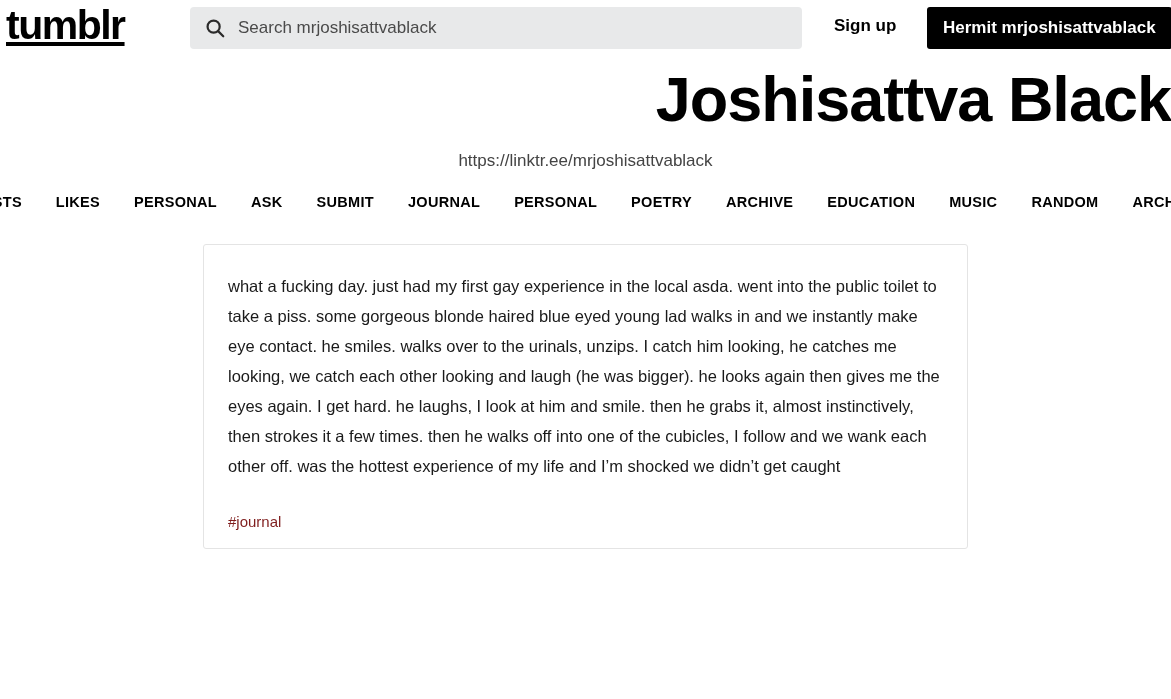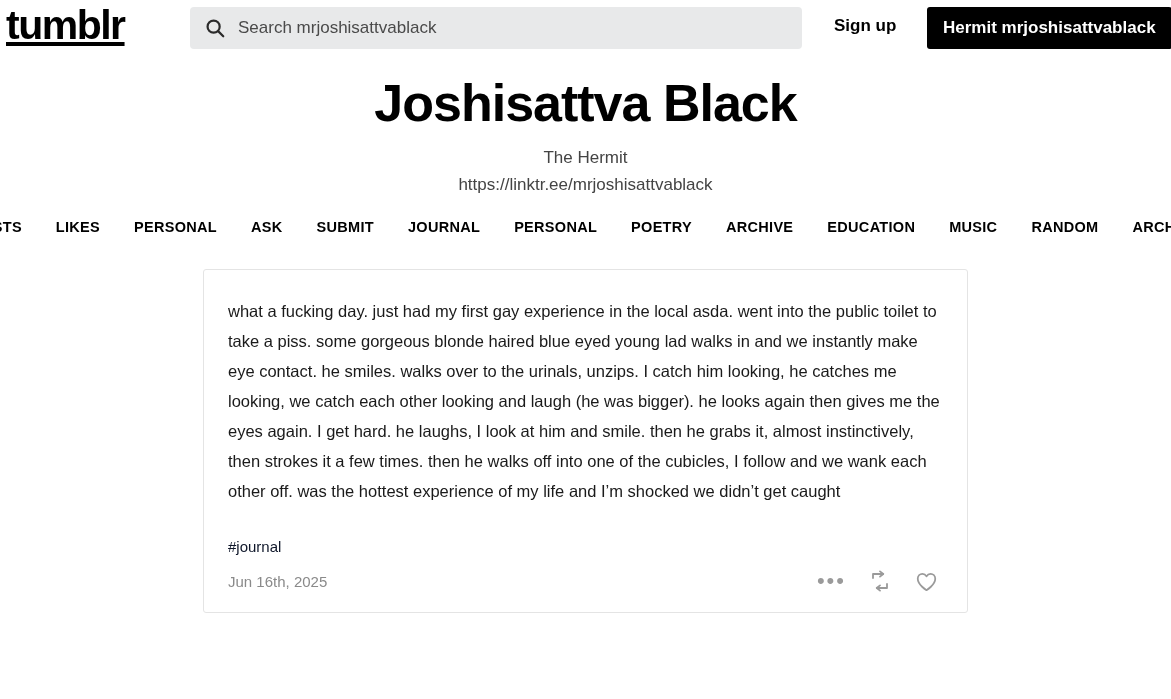--- a/index.html
+++ b/index.html
@@ -87,26 +87,27 @@
     white-space: nowrap;
     font-family: "Liberation Sans", sans-serif;
   }
 
   
   .blog-header {
     text-align: center;
     padding-top: 8px;
   }
   .blog-title {
-    font-size: 52px;
+    font-size: 63px;
     font-weight: bold;
     letter-spacing: -1px;
     color: #000000;
     line-height: 1.12;
-    margin: 10px;
+    margin: 0;
+    text-align: right;
   }
   .blog-desc {
     font-size: 17px;
     color: #444444;
     line-height: 1.6;
     margin-top: 12px;
   }
   .blog-link { color: #444444; text-decoration: none; }
 
   
@@ -146,21 +147,21 @@
   .post-body {
     font-size: 16.5px;
     line-height: 1.82;
     color: #1a1a1a;
   }
   .post-tags {
     margin-top: 32px;
     font-size: 15px;
     color: #9b9b9b;
   }
-  .post-tag { color: #0f172a; text-decoration: none; cursor: pointer; }
+  .post-tag { color: #7f1d1d; text-decoration: none; cursor: pointer; }
   .post-footer {
     margin-top: 14px;
     display: flex;
     align-items: center;
     justify-content: space-between;
   }
   .post-date {
     font-size: 15px;
     color: #8a8a8a;
     text-decoration: none;
@@ -199,21 +200,20 @@
   </div>
 
   <a class="signup" href="#">Sign up</a>
 
   <button class="follow-btn">Hermit mrjoshisattvablack</button>
 </div>
 
 <div class="blog-header">
   <h1 class="blog-title">Joshisattva Black</h1>
   <div class="blog-desc">
-    <div>The Hermit</div>
     <a class="blog-link" href="#">https://linktr.ee/mrjoshisattvablack</a>
   </div>
 </div>
 
 <div class="nav">
   <a class="nav-item" href="#">POSTS</a>
   <a class="nav-item" href="#">LIKES</a>
   <a class="nav-item" href="#">PERSONAL</a>
   <a class="nav-item" href="#">ASK</a>
   <a class="nav-item" href="#">SUBMIT</a>
@@ -229,41 +229,15 @@
 
 <div class="post-area">
   <div class="post-card">
 
     <div class="post-body">what a fucking day. just had my first gay experience in the local asda. went into the public toilet to take a piss. some gorgeous blonde haired blue eyed young lad walks in and we instantly make eye contact. he smiles. walks over to the urinals, unzips. I catch him looking, he catches me looking, we catch each other looking and laugh (he was bigger). he looks again then gives me the eyes again. I get hard. he laughs, I look at him and smile. then he grabs it, almost instinctively, then strokes it a few times. then he walks off into one of the cubicles, I follow and we wank each other off. was the hottest experience of my life and I’m shocked we didn’t get caught</div>
 
     <div class="post-tags">
       <a class="post-tag" href="#">#journal</a>
     </div>
 
-    <div class="post-footer">
-      <a class="post-date" href="#">Jun 16th, 2025</a>
-
-      <div class="post-actions">
-
-        <span class="act">
-          <span class="dots">•••</span>
-        </span>
-
-        <span class="act">
-          <svg width="24" height="24" viewBox="0 0 24 24" fill="none" stroke="#9a9a9a" stroke-width="1.8" stroke-linecap="round" stroke-linejoin="round">
-            <polyline points="5,9 5,5 15,5"></polyline>
-            <polyline points="12,2.4 15.3,5 12,7.6"></polyline>
-            <polyline points="19,15 19,19 9,19"></polyline>
-            <polyline points="12,16.4 8.7,19 12,21.6"></polyline>
-          </svg>
-        </span>
-
-        <span class="act">
-          <svg width="25" height="25" viewBox="0 0 24 24" fill="none" stroke="#9a9a9a" stroke-width="1.7" stroke-linecap="round" stroke-linejoin="round">
-            <path d="M12 20.3 C12 20.3 3.6 15.2 3.6 9.4 C3.6 6.6 5.7 4.7 8.1 4.7 C9.8 4.7 11.2 5.7 12 7.1 C12.8 5.7 14.2 4.7 15.9 4.7 C18.3 4.7 20.4 6.6 20.4 9.4 C20.4 15.2 12 20.3 12 20.3 Z"></path>
-          </svg>
-        </span>
-
-      </div>
-    </div>
 
   </div>
 </div>
 
 </body></html>

